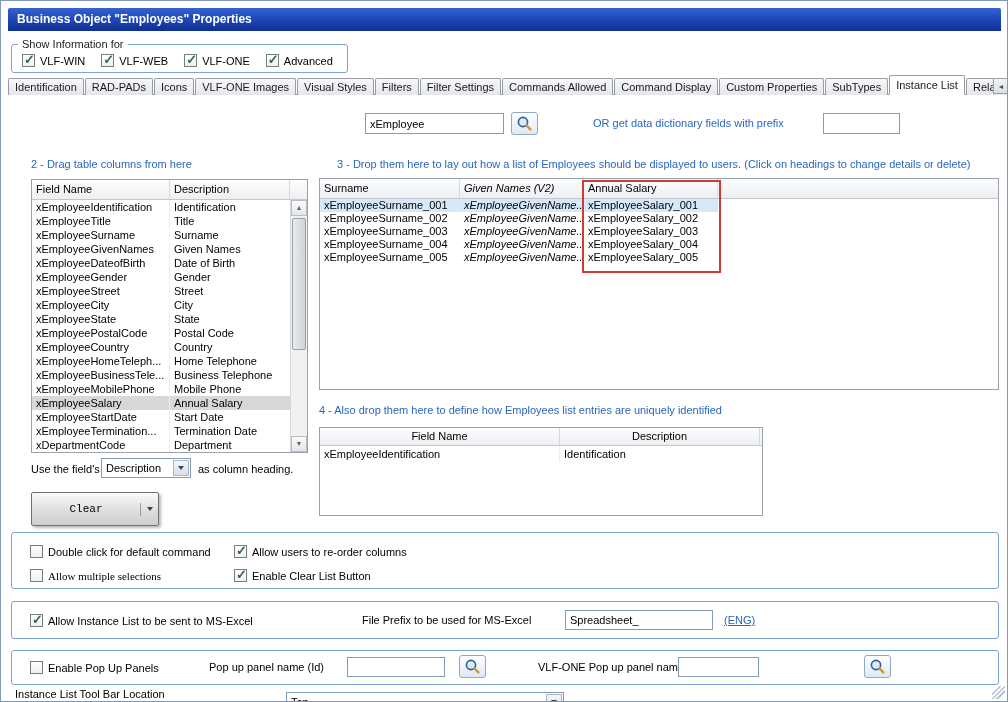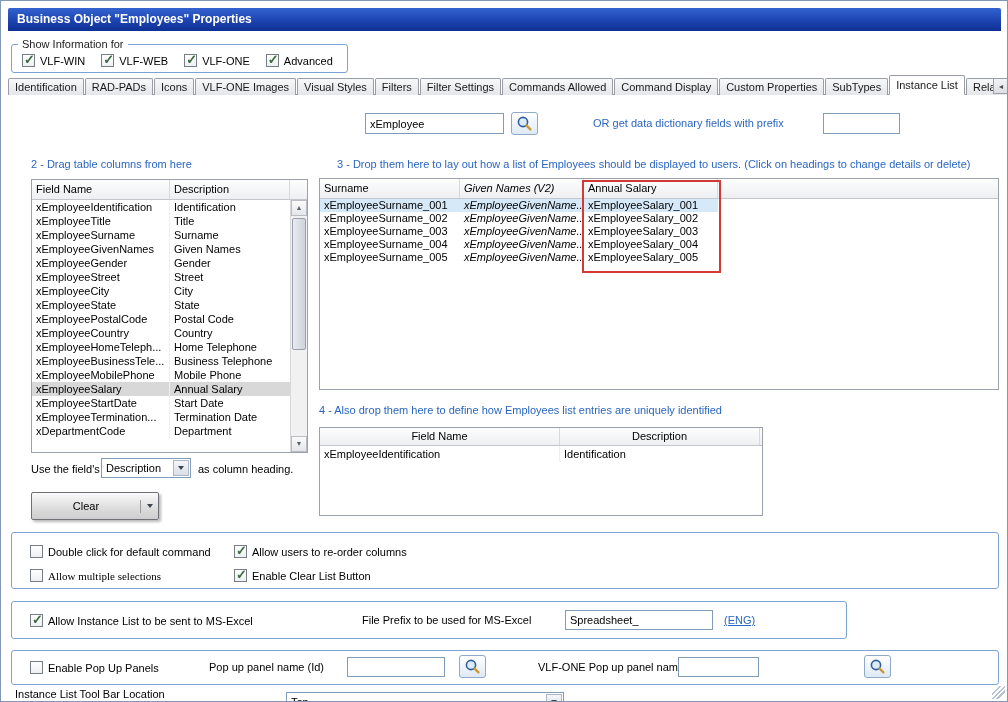--- a/index.html
+++ b/index.html
@@ -49,21 +49,21 @@
 #unique-table .u-desc{width:200px;}
 #unique-table .dt-header .u-name,#unique-table .dt-header .u-desc{text-align:center;border-right:1px solid #d6d9dd;}
 #unique-table .dt-header{height:18px;line-height:17px;}
 #unique-table .dt-row{height:16px;line-height:16px;}
 
 .tbox{position:absolute;border:1px solid #7f9db9;height:21px;padding:0 4px;font-family:inherit;font-size:11px;background:#fff;color:#000;}
 .iconbtn{position:absolute;width:27px;height:23px;border:1px solid #8ea9ca;border-radius:3px;background:linear-gradient(180deg,#ffffff,#dfe9f4);display:flex;align-items:center;justify-content:center;}
 .combo{position:absolute;border:1px solid #7f9db9;background:#fff;height:20px;line-height:18px;padding:0 20px 0 4px;overflow:hidden;white-space:nowrap;}
 .combo-btn{position:absolute;right:1px;top:1px;width:16px;height:16px;background:linear-gradient(180deg,#f4f6f9,#d9dee7);border:1px solid #aeb6c2;display:flex;align-items:center;justify-content:center;}
 .arr{width:0;height:0;border-left:3.5px solid transparent;border-right:3.5px solid transparent;border-top:4px solid #3c434c;}
-.clear-btn{position:absolute;left:30px;top:491px;width:128px;height:28px;border:1px solid #6f7075;border-radius:2px;background:linear-gradient(180deg,#fafafa,#dcdcdc 60%,#cecece);box-shadow:2px 2px 3px rgba(0,0,0,0.28);display:flex;align-items:center;}
+.clear-btn{position:absolute;left:30px;top:491px;width:128px;height:34px;border:1px solid #6f7075;border-radius:2px;background:linear-gradient(180deg,#fafafa,#dcdcdc 60%,#cecece);box-shadow:2px 2px 3px rgba(0,0,0,0.28);display:flex;align-items:center;font-family:Liberation Mono, monospace;}
 .clear-btn .cl-lbl{flex:1;text-align:center;}
 .clear-btn .sep{width:1px;height:13px;background:#9a9a9a;}
 .clear-btn .drop{width:17px;display:flex;align-items:center;justify-content:center;}
 .opt-row{position:absolute;display:flex;}
 #opt-row1 div.cbitem:nth-of-type(1){width:204px;}
 #opt-row1 div.cbitem:nth-of-type(2){width:200px;}
 #opt-row2 div.cbitem:nth-of-type(1){width:204px;font-family:Liberation Serif, serif;}
 .link{color:#2a66c0;text-decoration:underline;}
 .grip{position:absolute;right:2px;bottom:2px;width:13px;height:13px;background:linear-gradient(135deg,transparent 0 5px,#b9c2d0 5px 6.5px,transparent 6.5px 8.5px,#b9c2d0 8.5px 10px,transparent 10px 12px,#b9c2d0 12px 13.5px,transparent 13.5px);}
 </style>
@@ -169,20 +169,24 @@
         <div class="dt-row">
           <span class="cell c-name">xEmployeeSurname</span>
           <span class="cell c-desc">Surname</span>
         </div>
 
         <div class="dt-row">
           <span class="cell c-name">xEmployeeGivenNames</span>
           <span class="cell c-desc">Given Names</span>
         </div>
 
+        <div class="dt-row">
+          <span class="cell c-name">xEmployeeDateofBirth</span>
+          <span class="cell c-desc">Date of Birth</span>
+        </div>
 
         <div class="dt-row">
           <span class="cell c-name">xEmployeeGender</span>
           <span class="cell c-desc">Gender</span>
         </div>
 
         <div class="dt-row">
           <span class="cell c-name">xEmployeeStreet</span>
           <span class="cell c-desc">Street</span>
         </div>
@@ -344,21 +348,21 @@
           <span>Allow multiple selections</span>
         </div>
 
         <div class="cbitem checked">
           <span class="cb"></span>
           <span>Enable Clear List Button</span>
         </div>
       </div>
   </div>
 
-  <div class="groupbox" style="left:10px;top:600px;width:836px;height:38px;padding-left:48px;">
+  <div class="groupbox" style="left:10px;top:600px;width:988px;height:38px;padding-left:48px;">
     <div class="opt-row" style="left:18px;top:11px;">
 
         <div class="cbitem checked">
           <span class="cb"></span>
           <span>Allow Instance List to be sent to MS-Excel</span>
         </div>
       </div>
     <div class="lbl" style="left:350px;top:12px;">File Prefix to be used for MS-Excel</div>
     <input class="tbox" style="left: 553px; top: 8px; width: 148px; height: 20px;" value="Spreadsheet_">
     <span class="lbl link" style="left:712px;top:12px;">(ENG)</span>

